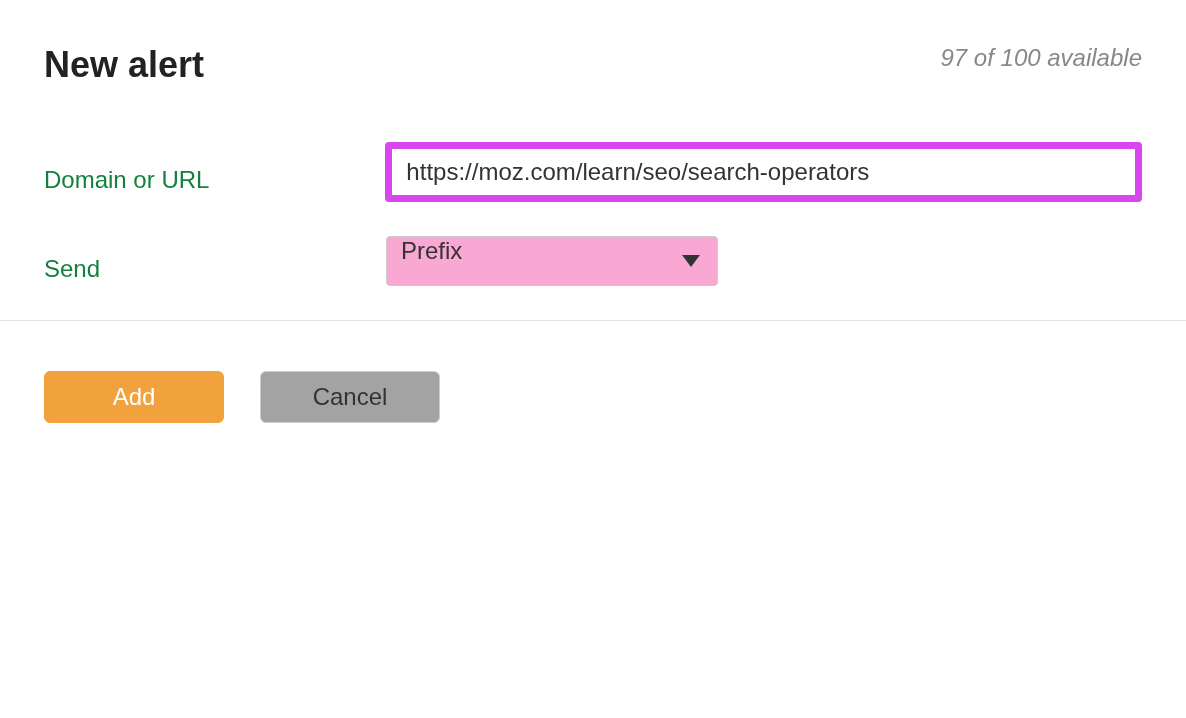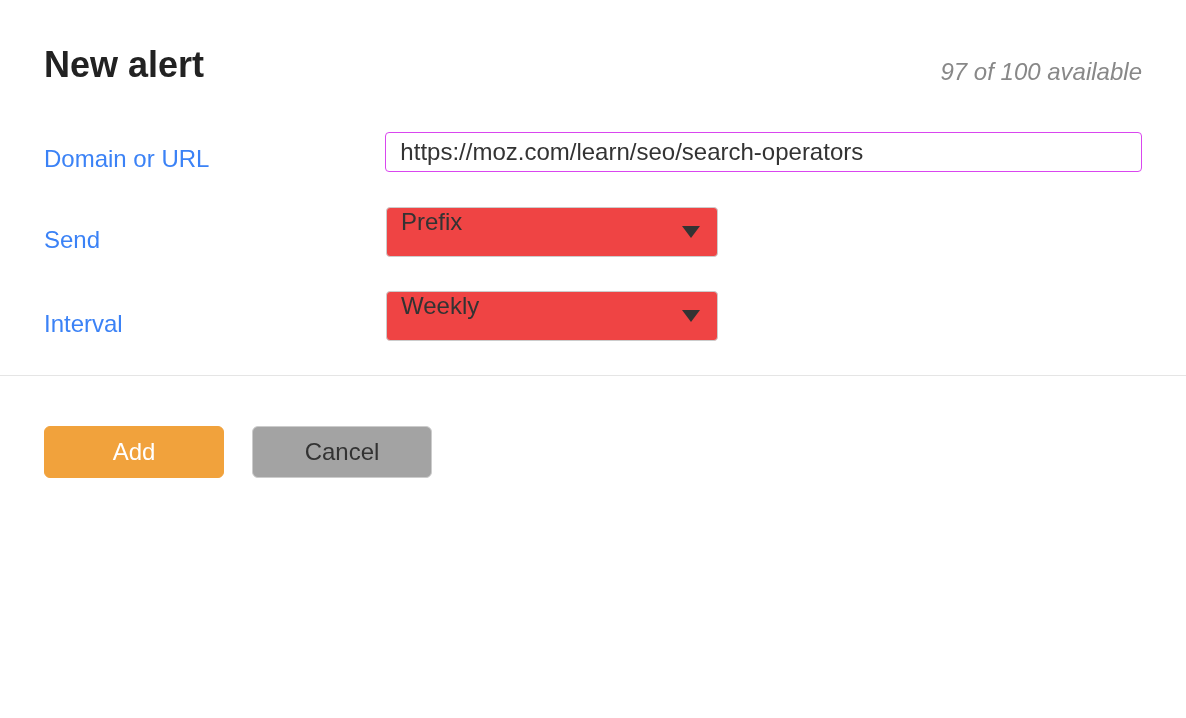--- a/index.html
+++ b/index.html
@@ -13,70 +13,70 @@
       color: #333333;
       width: 1186px;
       height: 718px;
     }
     .container {
       padding: 44px 44px 0 44px;
     }
     .header {
       display: flex;
       justify-content: space-between;
-      align-items: flex-end;
-      margin-bottom: 44px;
+      align-items: flex-start;
+      margin-bottom: 56px;
     }
     .title {
       font-size: 36px;
       font-weight: 700;
       color: #222222;
     }
     .available {
       font-size: 24px;
       color: #888888;
       font-weight: 400;
       font-style: italic;
     }
     .form-row {
       display: flex;
       align-items: center;
       margin-bottom: 34px;
     }
     .form-label {
       width: 342px;
       font-size: 24px;
-      color: #3b82f6;
+      color: #15803d;
       font-weight: 400;
       margin-top: 15px;
     }
     .text-input {
       width: 758px;
-      height: 40px;
-      border: 1px solid #d946ef;
+      height: 60px;
+      border: 7px solid #d946ef;
       border-radius: 4px;
       padding: 0 14px;
       font-size: 24px;
       color: #333333;
       font-family: inherit;
       outline: none;
     }
     .select-wrap {
       position: relative;
       width: 332px;
     }
     .select {
       width: 100%;
       height: 50px;
       border: 1px solid #cccccc;
       border-radius: 4px;
       padding: 0 14px;
       font-size: 24px;
       color: #333333;
-      background: #ef4444;
+      background: #f9a8d4;
       font-family: inherit;
       appearance: none;
       -webkit-appearance: none;
       outline: none;
       cursor: pointer;
     }
     .chevron {
       position: absolute;
       right: 18px;
       top: 50%;
@@ -105,21 +105,21 @@
     }
     .divider {
       height: 1px;
       background: #e5e5e5;
       width: 100%;
       margin-top: 20px;
     }
     .footer {
       padding: 50px 44px 44px 44px;
       display: flex;
-      gap: 28px;
+      gap: 36px;
     }
     .btn {
       height: 52px;
       border-radius: 6px;
       font-size: 24px;
       padding: 0 30px;
       cursor: pointer;
       font-family: inherit;
       border: 1px solid transparent;
     }
@@ -156,31 +156,20 @@
       <div class="select">Prefix</div>
       <span class="chevron">
         <svg width="18" height="12" viewBox="0 0 18 12">
             <polygon points="0,0 18,0 9,12" fill="#333333"></polygon>
           </svg>
       </span>
     </div>
   </div>
 
 
-  <div class="form-row">
-    <div class="form-label">Interval</div>
-    <div class="select-wrap">
-      <div class="select">Weekly</div>
-      <span class="chevron">
-        <svg width="18" height="12" viewBox="0 0 18 12">
-            <polygon points="0,0 18,0 9,12" fill="#333333"></polygon>
-          </svg>
-      </span>
-    </div>
-  </div>
 
 </div>
 
 <div class="divider"></div>
 
 <div class="footer">
   <button class="btn btn-primary">Add</button>
   <button class="btn btn-secondary">Cancel</button>
 </div>
 

